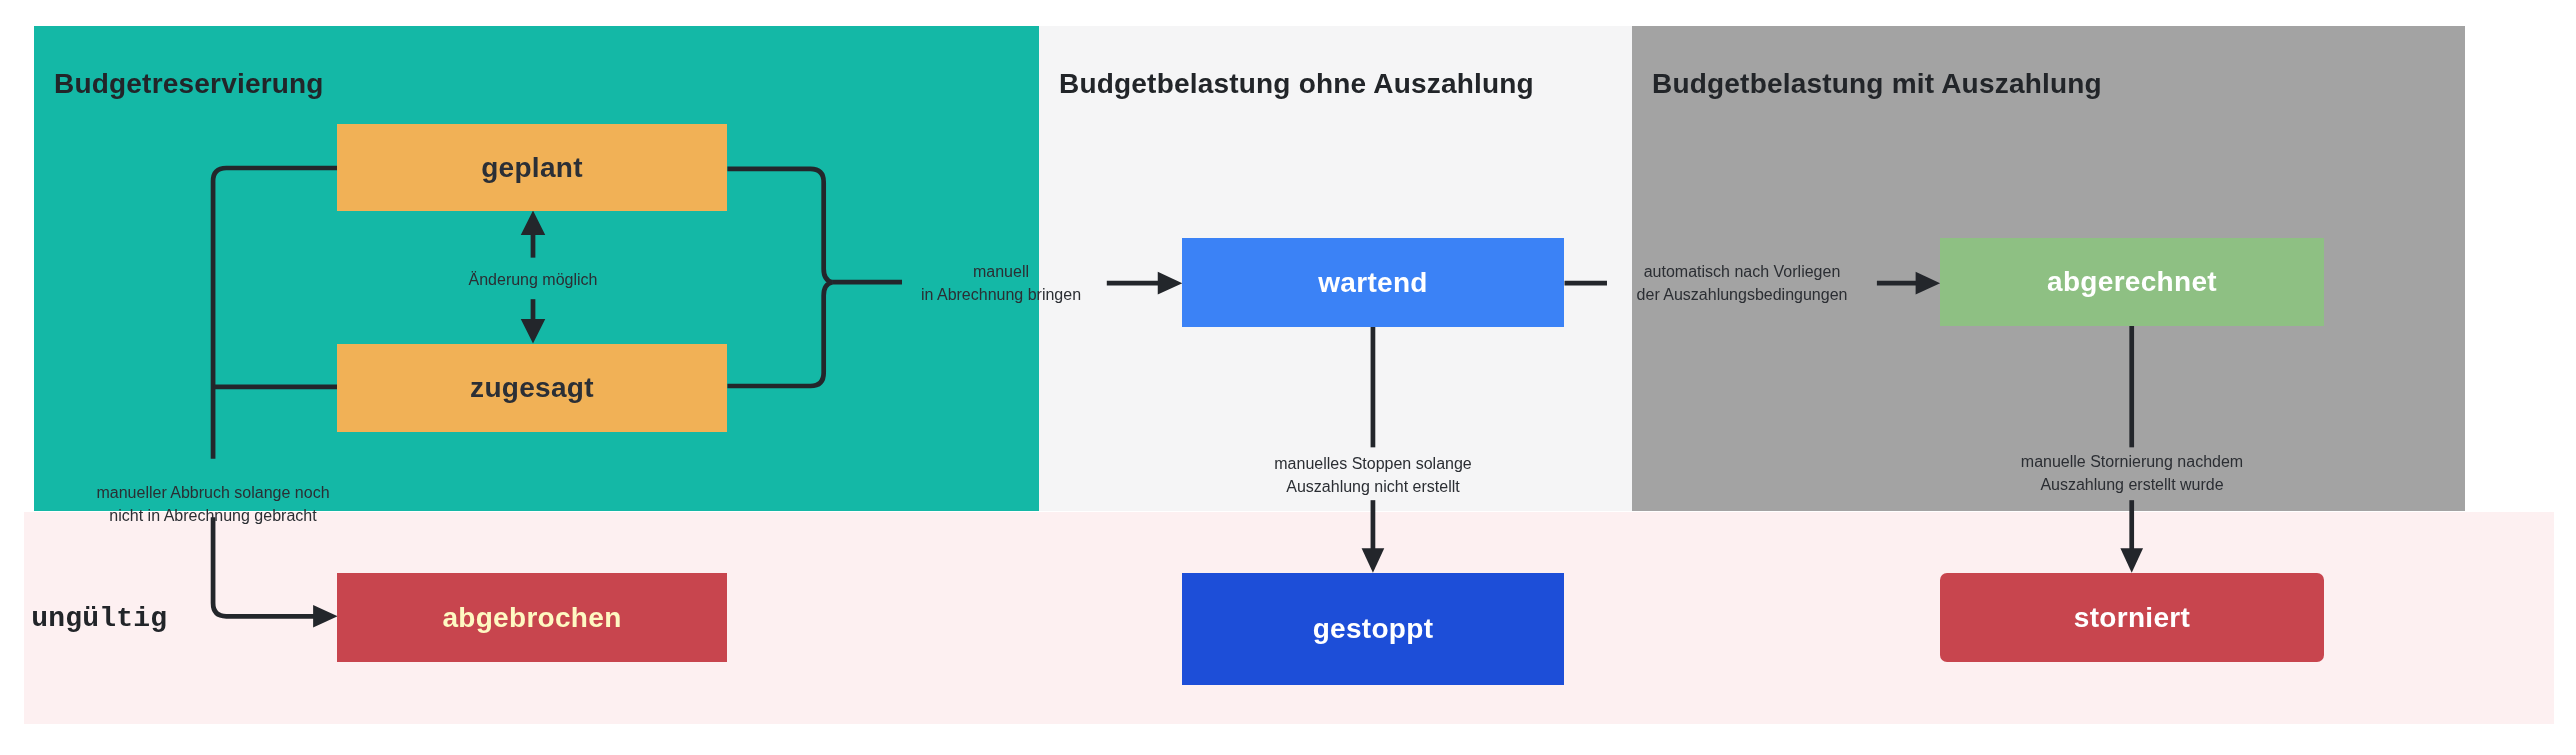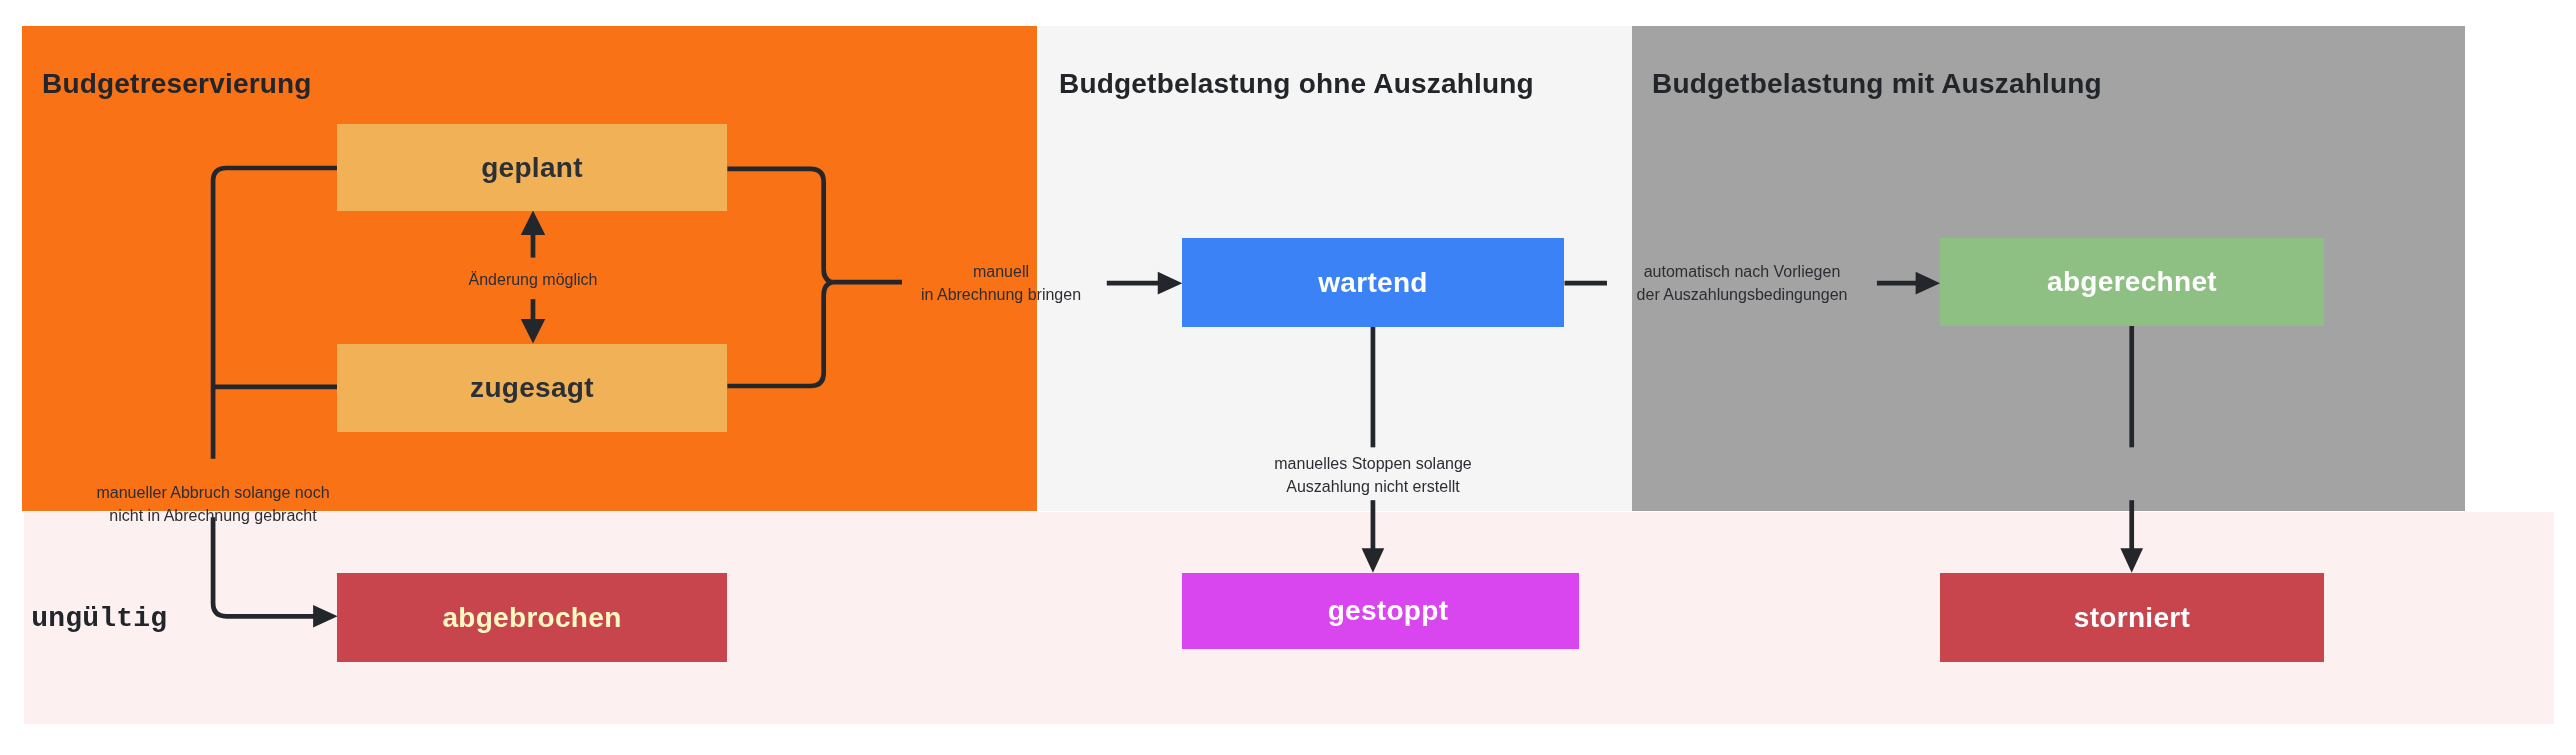--- a/index.html
+++ b/index.html
@@ -2,37 +2,37 @@
 <html style="font-size:15px"><head>
 <meta charset="utf-8">
 <style>
   html,body{margin:0;padding:0;background:#ffffff;}
   body{font-family:"Liberation Sans","DejaVu Sans",sans-serif;}
   .canvas{position:relative;width:2576px;height:755px;background:#ffffff;overflow:hidden;}
 
   .section{position:absolute;top:26.4px;height:485px;}
   .section-title{position:absolute;top:42px;left:20px;font-size:28px;font-weight:bold;
                  color:#222529;letter-spacing:0.2px;white-space:nowrap;}
-  .sec-reservierung{left:22px;width:1015px;background:#f97316;}
+  .sec-reservierung{left:34px;width:1015px;background:#14b8a6;}
   .sec-ohne{left:1039px;width:682px;background:#f5f5f6;}
   .sec-mit{left:1632px;width:833px;background:#a3a3a3;text-decoration:underline;}
   .sec-ungueltig{position:absolute;left:23.6px;top:512px;width:2530px;height:212px;background:#fdf0f1;}
   .sec-ungueltig .section-title{top:91px;left:7.6px;font-family:Liberation Mono, monospace;}
 
   svg.wires{position:absolute;left:0;top:0;pointer-events:none;}
 
   .state{position:absolute;display:flex;align-items:center;justify-content:center;
          font-size:28px;font-weight:bold;letter-spacing:0.3px;}
   .st-geplant    {left:337px; top:124px; width:390px;height:87px;background:#f1b156;color:#2b2f36;}
   .st-zugesagt   {left:337px; top:344px; width:390px;height:88px;background:#f1b156;color:#2b2f36;}
   .st-wartend    {left:1182px;top:238px; width:382px;height:89px;background:#3b82f6;color:#ffffff;}
   .st-abgerechnet{left:1940px;top:238px; width:384px;height:88px;background:#8ec083;color:#ffffff;}
   .st-abgebrochen{left:337px; top:573px; width:390px;height:89px;background:#c8454e;color:#fef9c3;}
-  .st-gestoppt   {left:1182px;top:573px; width:382px;height:76px;background:#d946ef;color:#ffffff;padding-left:15px;}
-  .st-storniert  {left:1940px;top:573px; width:384px;height:89px;background:#c8454e;color:#ffffff;}
+  .st-gestoppt   {left:1182px;top:573px; width:382px;height:112px;background:#1d4ed8;color:#ffffff;}
+  .st-storniert  {left:1940px;top:573px; width:384px;height:89px;background:#c8454e;color:#ffffff;border-radius:7px;}
 
   .wire-label{position:absolute;transform:translate(-50%,-50%);text-align:center;
               font-size:16px;line-height:23px;color:#2b2e33;white-space:nowrap;}
   .wire-label span{display:block;}
   .lbl-aenderung  {left:533px; top:279px;}
   .lbl-abrechnung {left:1001px;top:283px;}
   .lbl-auszahlung {left:1742px;top:283px;}
   .lbl-stoppen    {left:1373px;top:475px;}
   .lbl-stornierung{left:2132px;top:473px;}
   .lbl-abbruch    {left:213px; top:488px;margin-top:16px;}
@@ -109,15 +109,19 @@
     <span>der Auszahlungsbedingungen</span>
   </div>
   <div class="wire-label lbl-abbruch">
     <span>manueller Abbruch solange noch</span>
     <span>nicht in Abrechnung gebracht</span>
   </div>
   <div class="wire-label lbl-stoppen">
     <span>manuelles Stoppen solange</span>
     <span>Auszahlung nicht erstellt</span>
   </div>
+  <div class="wire-label lbl-stornierung">
+    <span>manuelle Stornierung nachdem</span>
+    <span>Auszahlung erstellt wurde</span>
+  </div>
 
 </div>
 
 
 </body></html>

